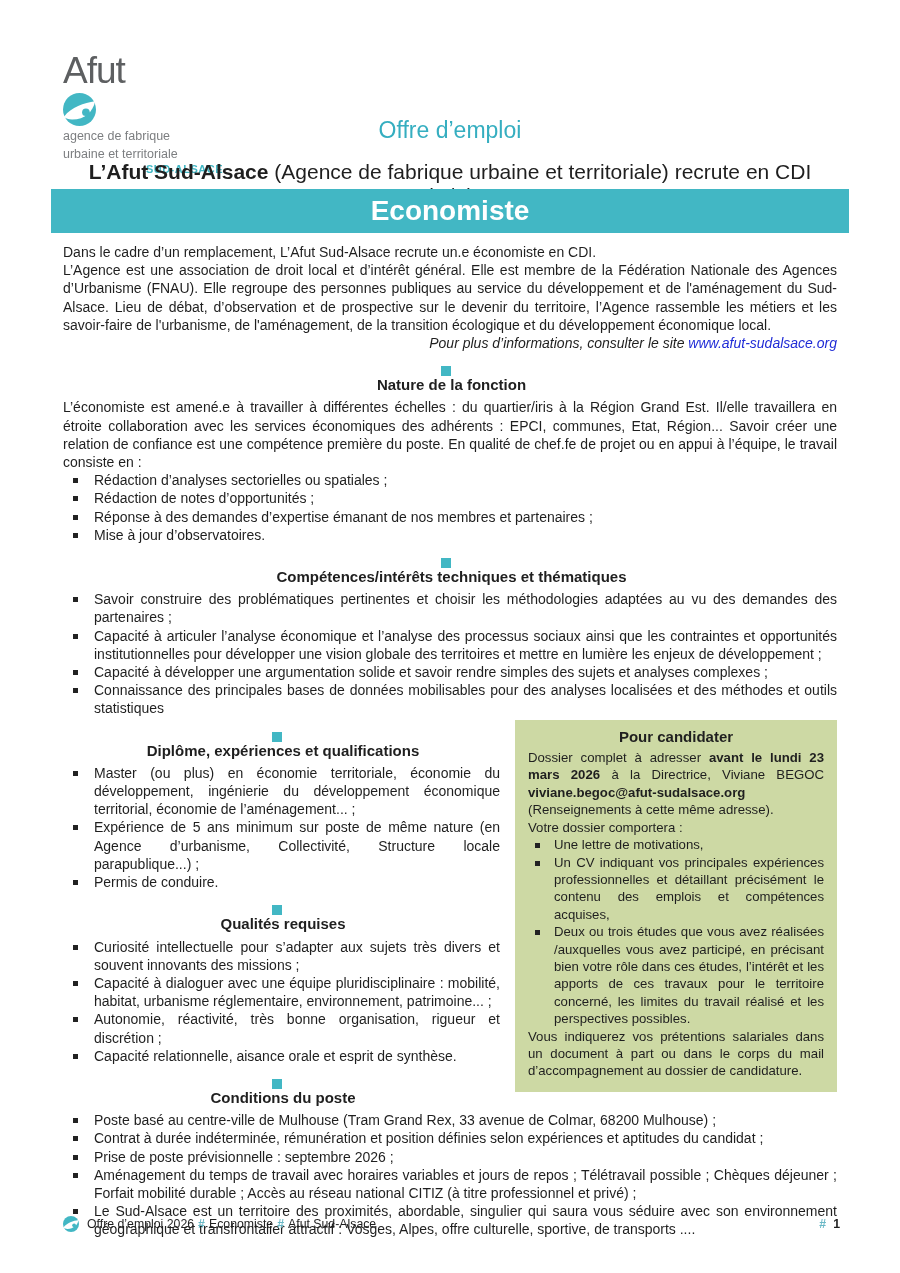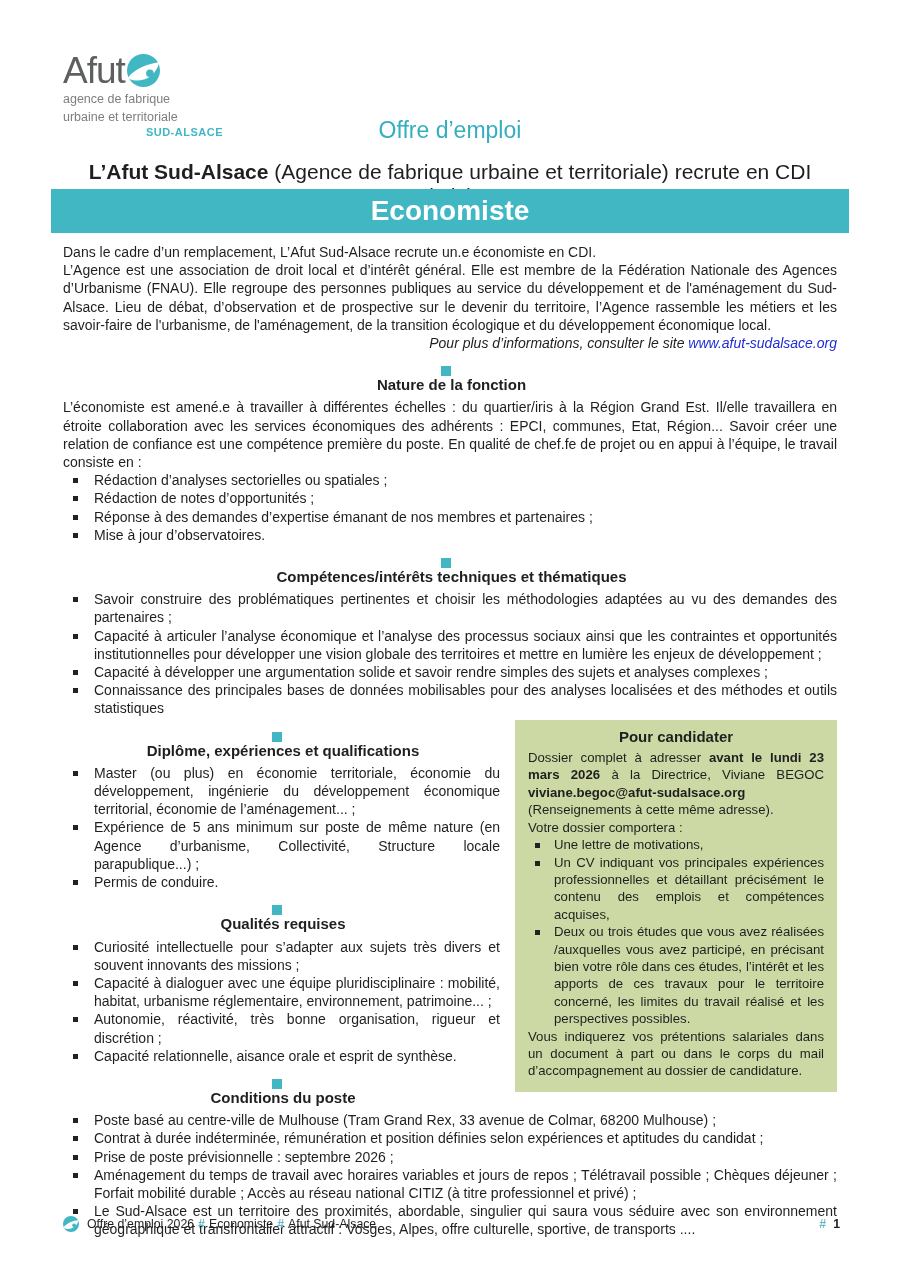--- a/index.html
+++ b/index.html
@@ -10,21 +10,21 @@
   html,body{background:#e8e8e8;}
   .page{
     width:900px; height:1273px; background:#ffffff; position:relative;
     font-family:"Liberation Sans","DejaVu Sans",sans-serif;
     color:var(--text); overflow:hidden; margin:0 auto;
   }
   .content{position:absolute; left:63px; right:63px; top:0;}
   
   .header{position:relative; height:243px;}
   .logo{position:absolute; left:0; top:52px; width:160px;}
-  .logo-row{display:flex; align-items:flex-start; gap:2px;}
+  .logo-row{display:flex; align-items:flex-start; gap:2px;flex-direction:column;}
   .logo-brand{font-size:37px; line-height:1; color:var(--gray-logo); font-weight:500; letter-spacing:-1px;}
   .logo-swirl{width:33px; height:33px; margin-top:2px;}
   .logo-tag{font-size:12.5px; color:#7c7e80; line-height:1.18; margin-top:3px;}
   .logo-region{font-size:11px; font-weight:bold; color:var(--teal); text-align:right; letter-spacing:0.5px; margin-top:1px;}
   .doc-title{position:absolute; top:117px; left:0; right:0; text-align:center;
     font-size:23px; font-weight:normal; color:var(--teal-dark);}
   .doc-subtitle{position:absolute; top:160px; left:0; right:0; text-align:center; font-size:21px;}
   .banner{position:absolute; top:189px; left:-12px; right:-12px; height:44px;
     background:var(--teal); color:#ffffff; text-align:center;
     font-size:28px; font-weight:bold; line-height:44px;}

